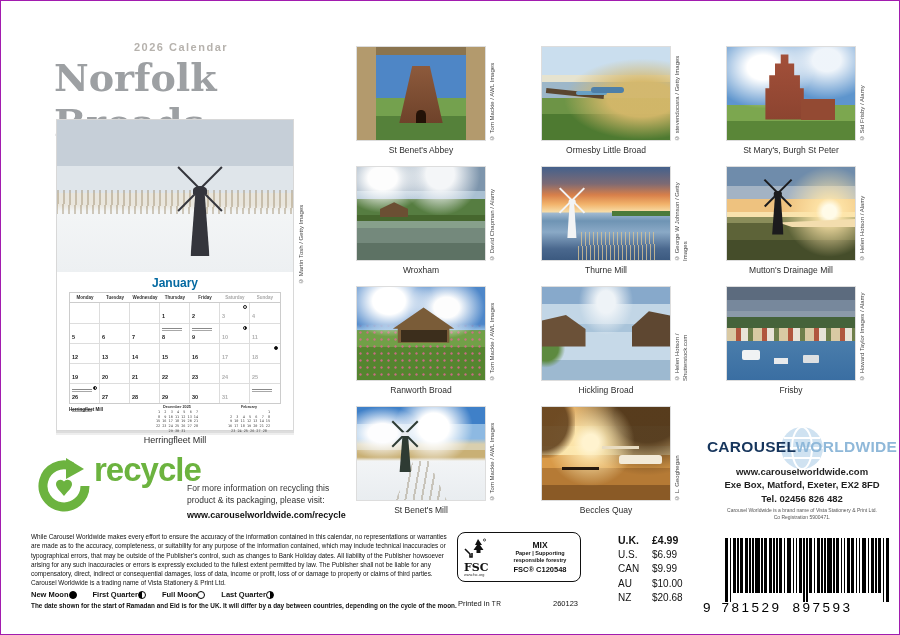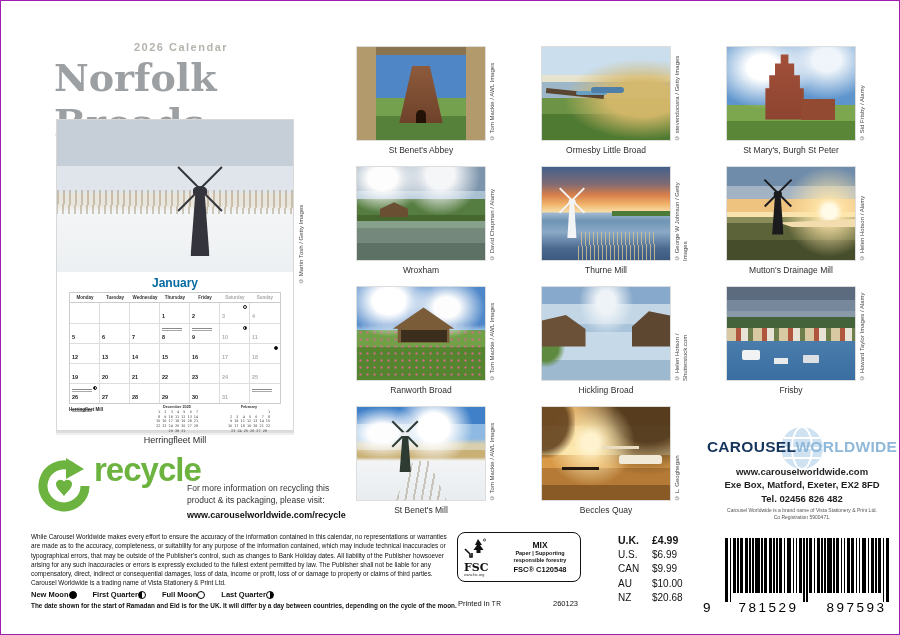--- a/index.html
+++ b/index.html
@@ -182,21 +182,21 @@
   .prices{position:absolute;left:617px;top:532px;}
   .prow{display:flex;font-size:10px;color:#111;line-height:14.5px;}
   .prow .preg{width:34px;}
   .prow.bold{font-weight:bold;font-size:10.5px;}
 
   .barcode{position:absolute;left:698px;top:532px;width:196px;height:84px;background:#fff;}
   .bars{position:absolute;left:26px;top:5px;display:flex;gap:1.5px;align-items:flex-start;}
   .bar{height:55px;background:#000;flex:0 0 auto;}
   .bar.tall{height:64px;}
   .bdigits{position:absolute;left:4px;bottom:2px;display:flex;gap:11px;font-size:13.5px;color:#000;}
-  .bdigits .grp{letter-spacing:2.5px;margin-left:17px;}
+  .bdigits .grp{letter-spacing:2.5px;}
 </style>
 </head>
 <body>
 
 <div class="page">
 
   <div class="eyebrow">2026 Calendar</div>
   <div class="title">Norfolk Broads</div>
 
   <div class="cover">

